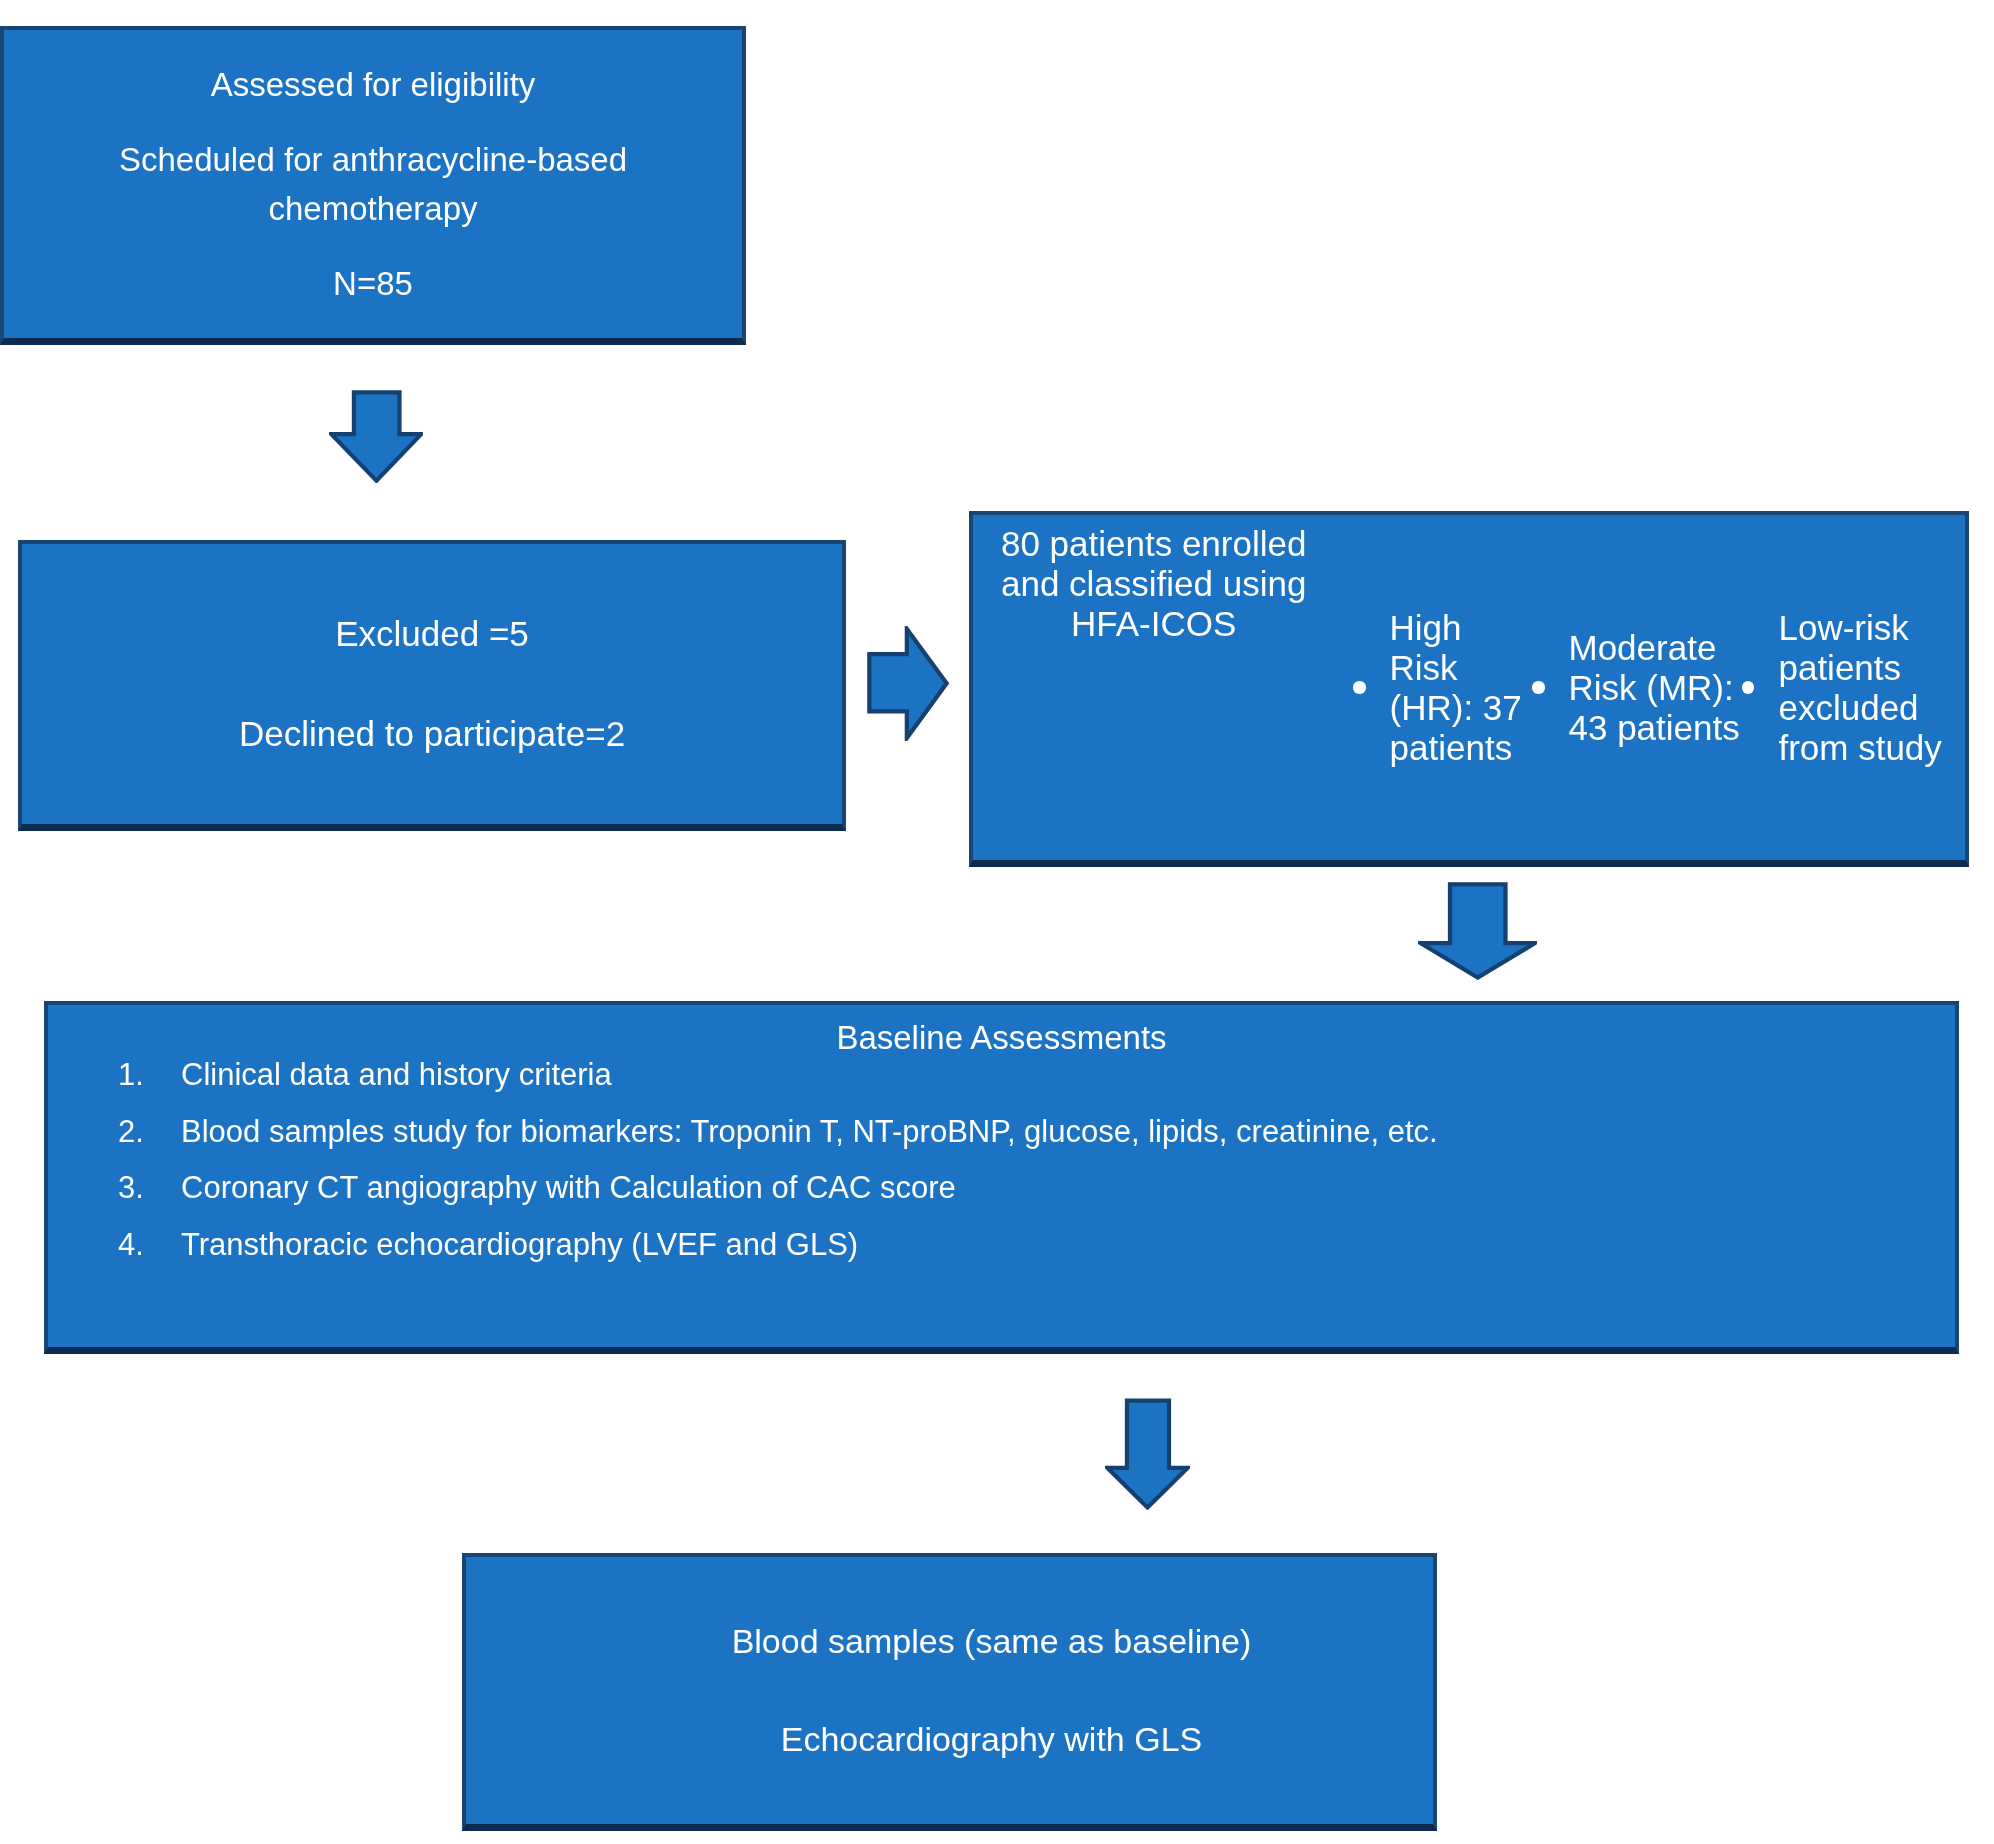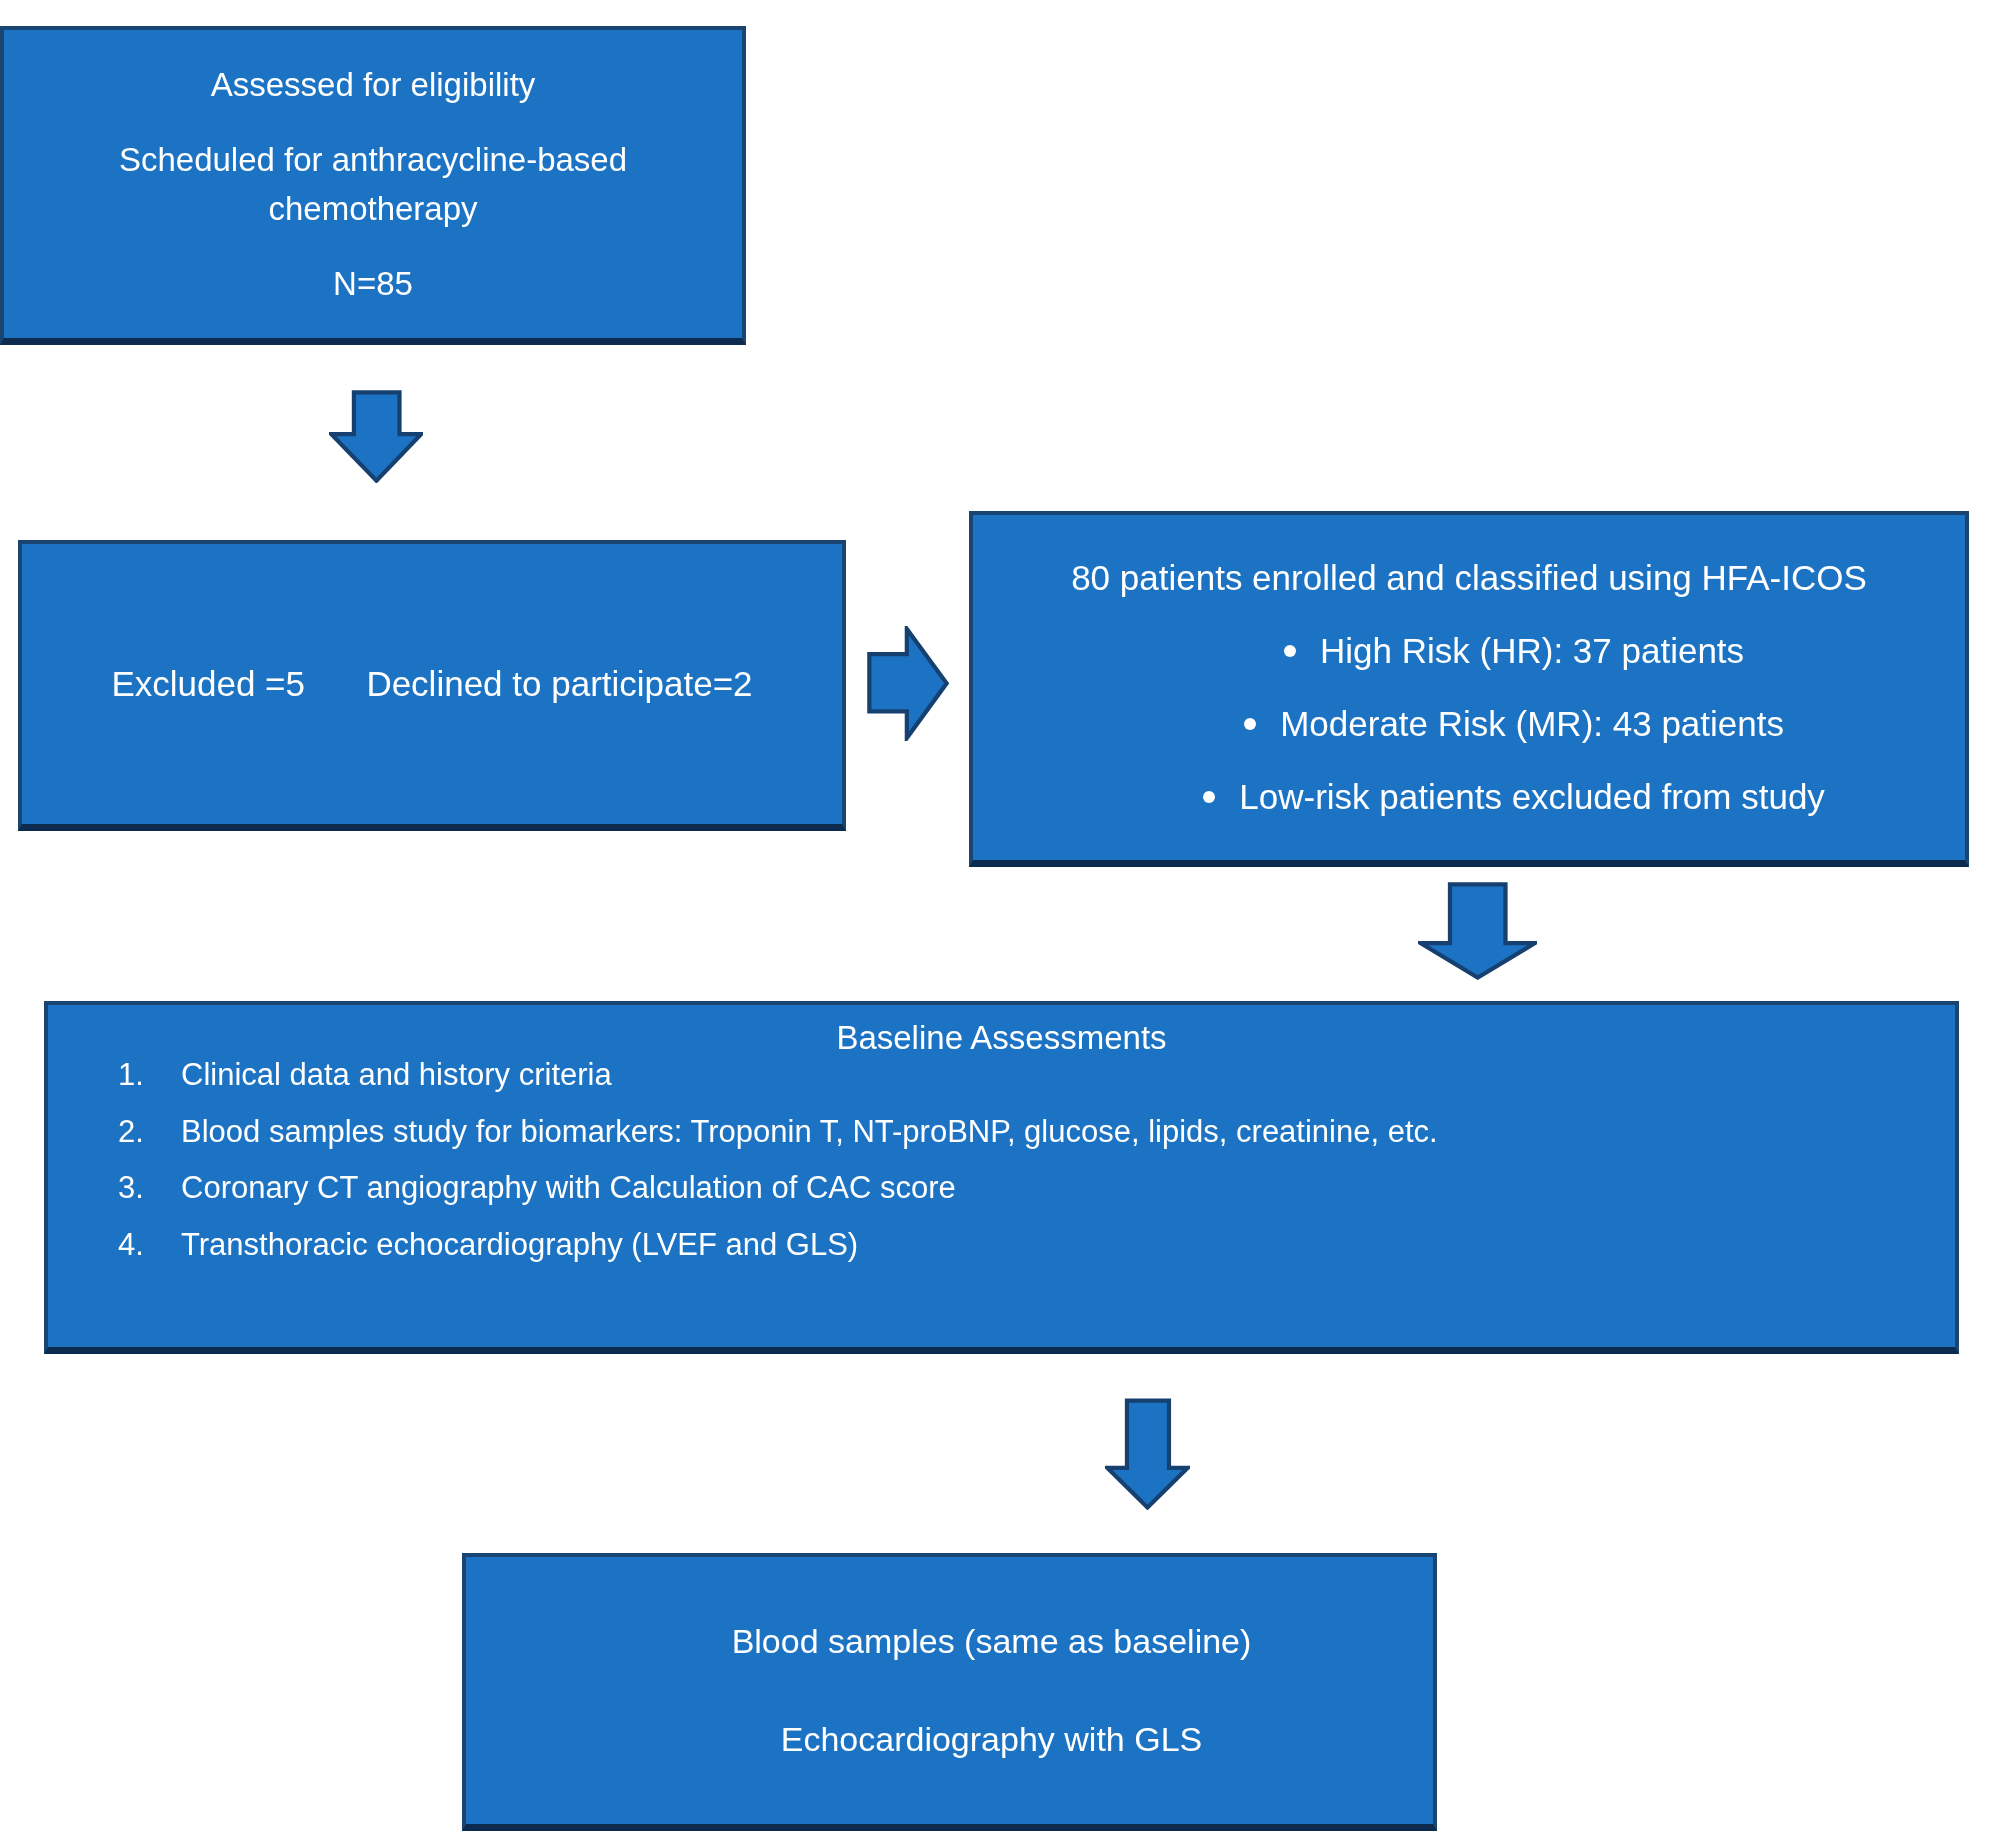--- a/index.html
+++ b/index.html
@@ -28,29 +28,29 @@
   .box-assessed {
     left: 0; top: 26px; width: 746px; height: 319px;
     display: flex; flex-direction: column; justify-content: space-evenly;
     align-items: center; text-align: center;
     font-size: 33px; line-height: 1.5; padding: 4.7px 56px;
   }
 
   
   .box-excluded {
     left: 18px; top: 540px; width: 828px; height: 291px;
-    display: flex; flex-direction: row; justify-content: space-evenly;
+    display: flex; flex-direction: column; justify-content: space-evenly;
     align-items: center; text-align: center;
     font-size: 35px; padding: 9.4px 28px;
   }
 
   
   .box-enrolled {
     left: 969px; top: 511px; width: 1000px; height: 356px;
-    display: flex; flex-direction: column; justify-content: space-evenly;
+    display: flex; flex-direction: row; justify-content: space-evenly;
     font-size: 35px; padding: 9.4px 26px;
   }
   .enrolled-title { text-align: center; }
   .bullet-line {
     display: flex; align-items: center; justify-content: center;
     position: relative; left: 45px; gap: 8px;
   }
   .dot {
     width: 12.2px; height: 12.2px; border-radius: 50%;
     background: #ffffff; margin-right: 16px; flex: none;

